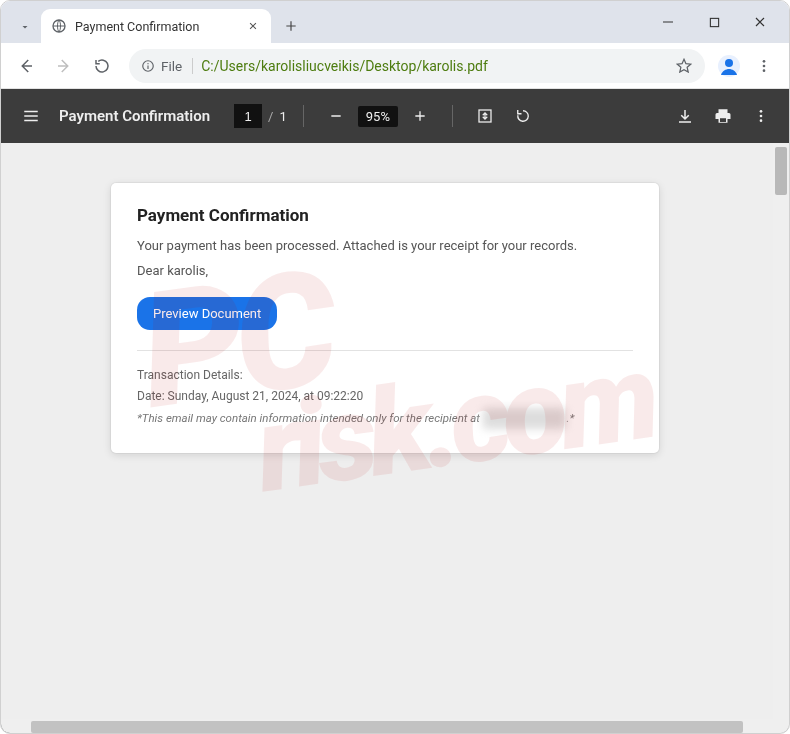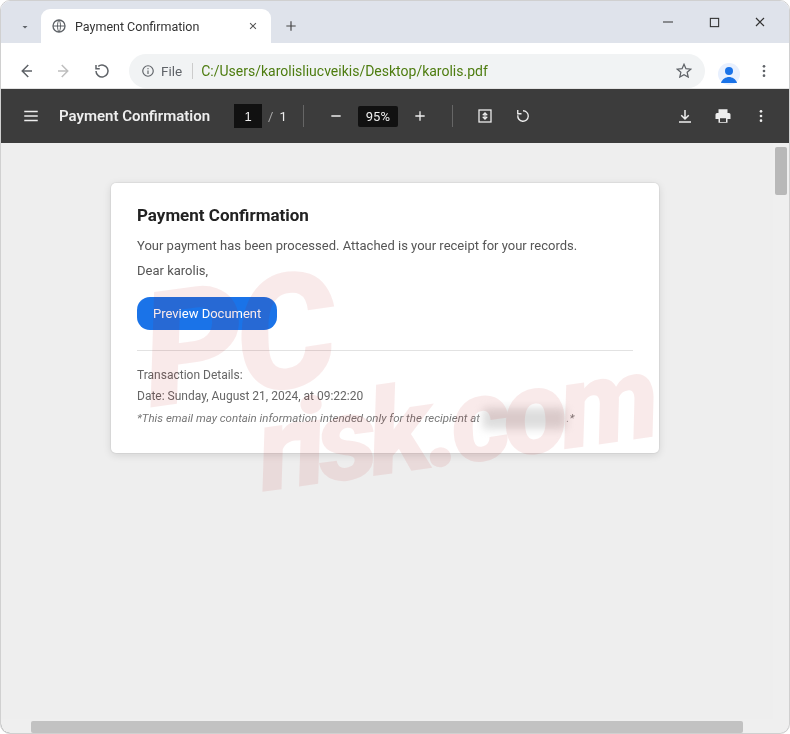--- a/index.html
+++ b/index.html
@@ -74,21 +74,21 @@
   }
   .window-controls .wc {
     width:46px; height:32px; display:flex; align-items:center; justify-content:center; color:#333;
   }
   
   .addrrow {
     height: 46px;
     background:#fff;
     border-bottom:1px solid #e3e3e3;
     display:flex;
-    align-items:flex-end;
+    align-items:center;
     padding:0 8px;
     gap:4px;
   }
   .navbtn {
     width:34px; height:34px; border-radius:50%;
     display:flex; align-items:center; justify-content:center;
     color:#5f6368;
   }
   .navbtn.disabled { color:#bfbfbf; }
   .omnibox {

